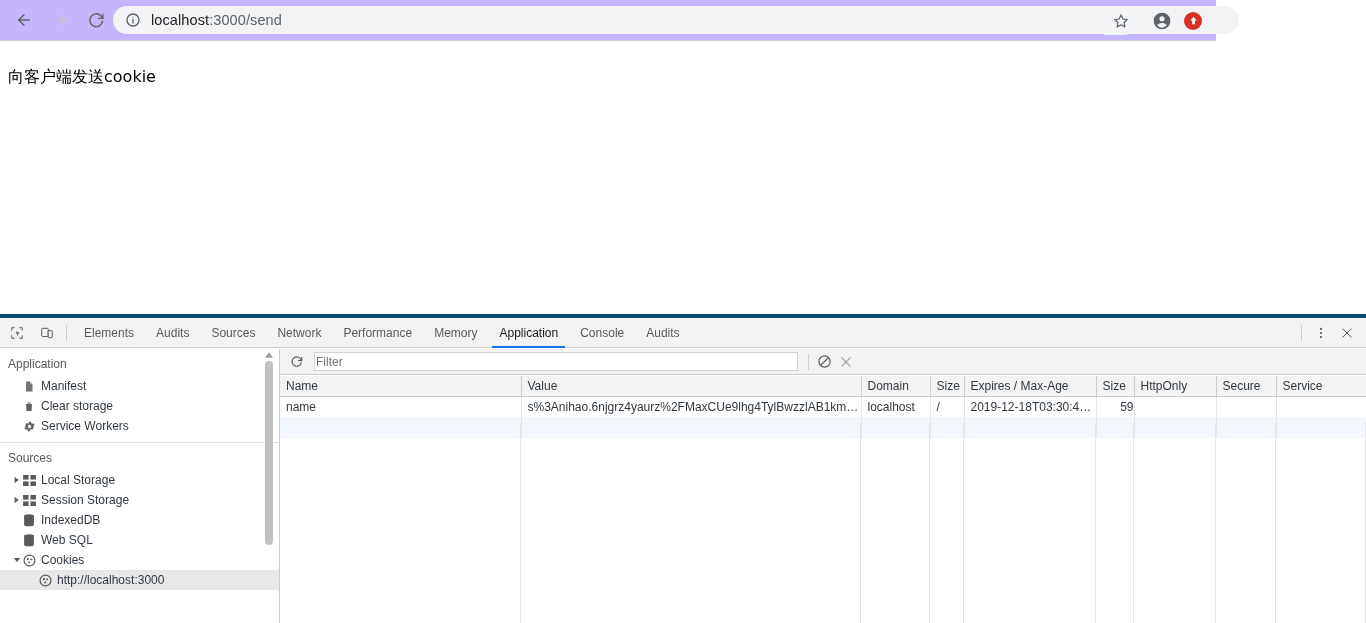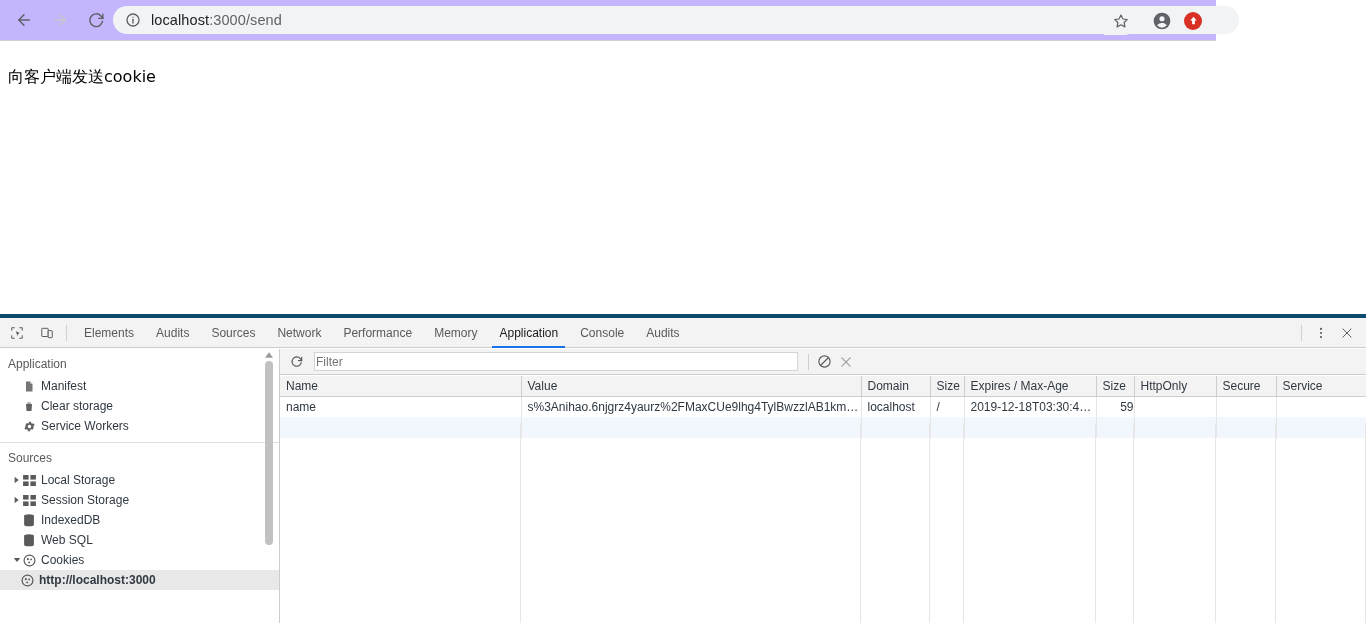--- a/index.html
+++ b/index.html
@@ -174,21 +174,21 @@
     margin: 6px 0 0 0;
   }
   .sb-item {
     height: 20px;
     display: flex; align-items: center;
     padding-left: 22px;
     color: #303942;
     font-size: 12px;
     white-space: nowrap;
   }
-  .sb-item.child { padding-left: 20px; font-weight: bold; }
+  .sb-item.child { padding-left: 38px; }
   .sb-item.selected { background: #e8e8e8; }
   .sb-arrow {
     width: 11px; height: 11px;
     margin-left: -11px;
     margin-right: 0px;
     display: flex; align-items: center; justify-content: center;
     color: #5a5a5a;
     flex: 0 0 auto;
   }
   .sb-arrow.spacer { visibility: hidden; }

